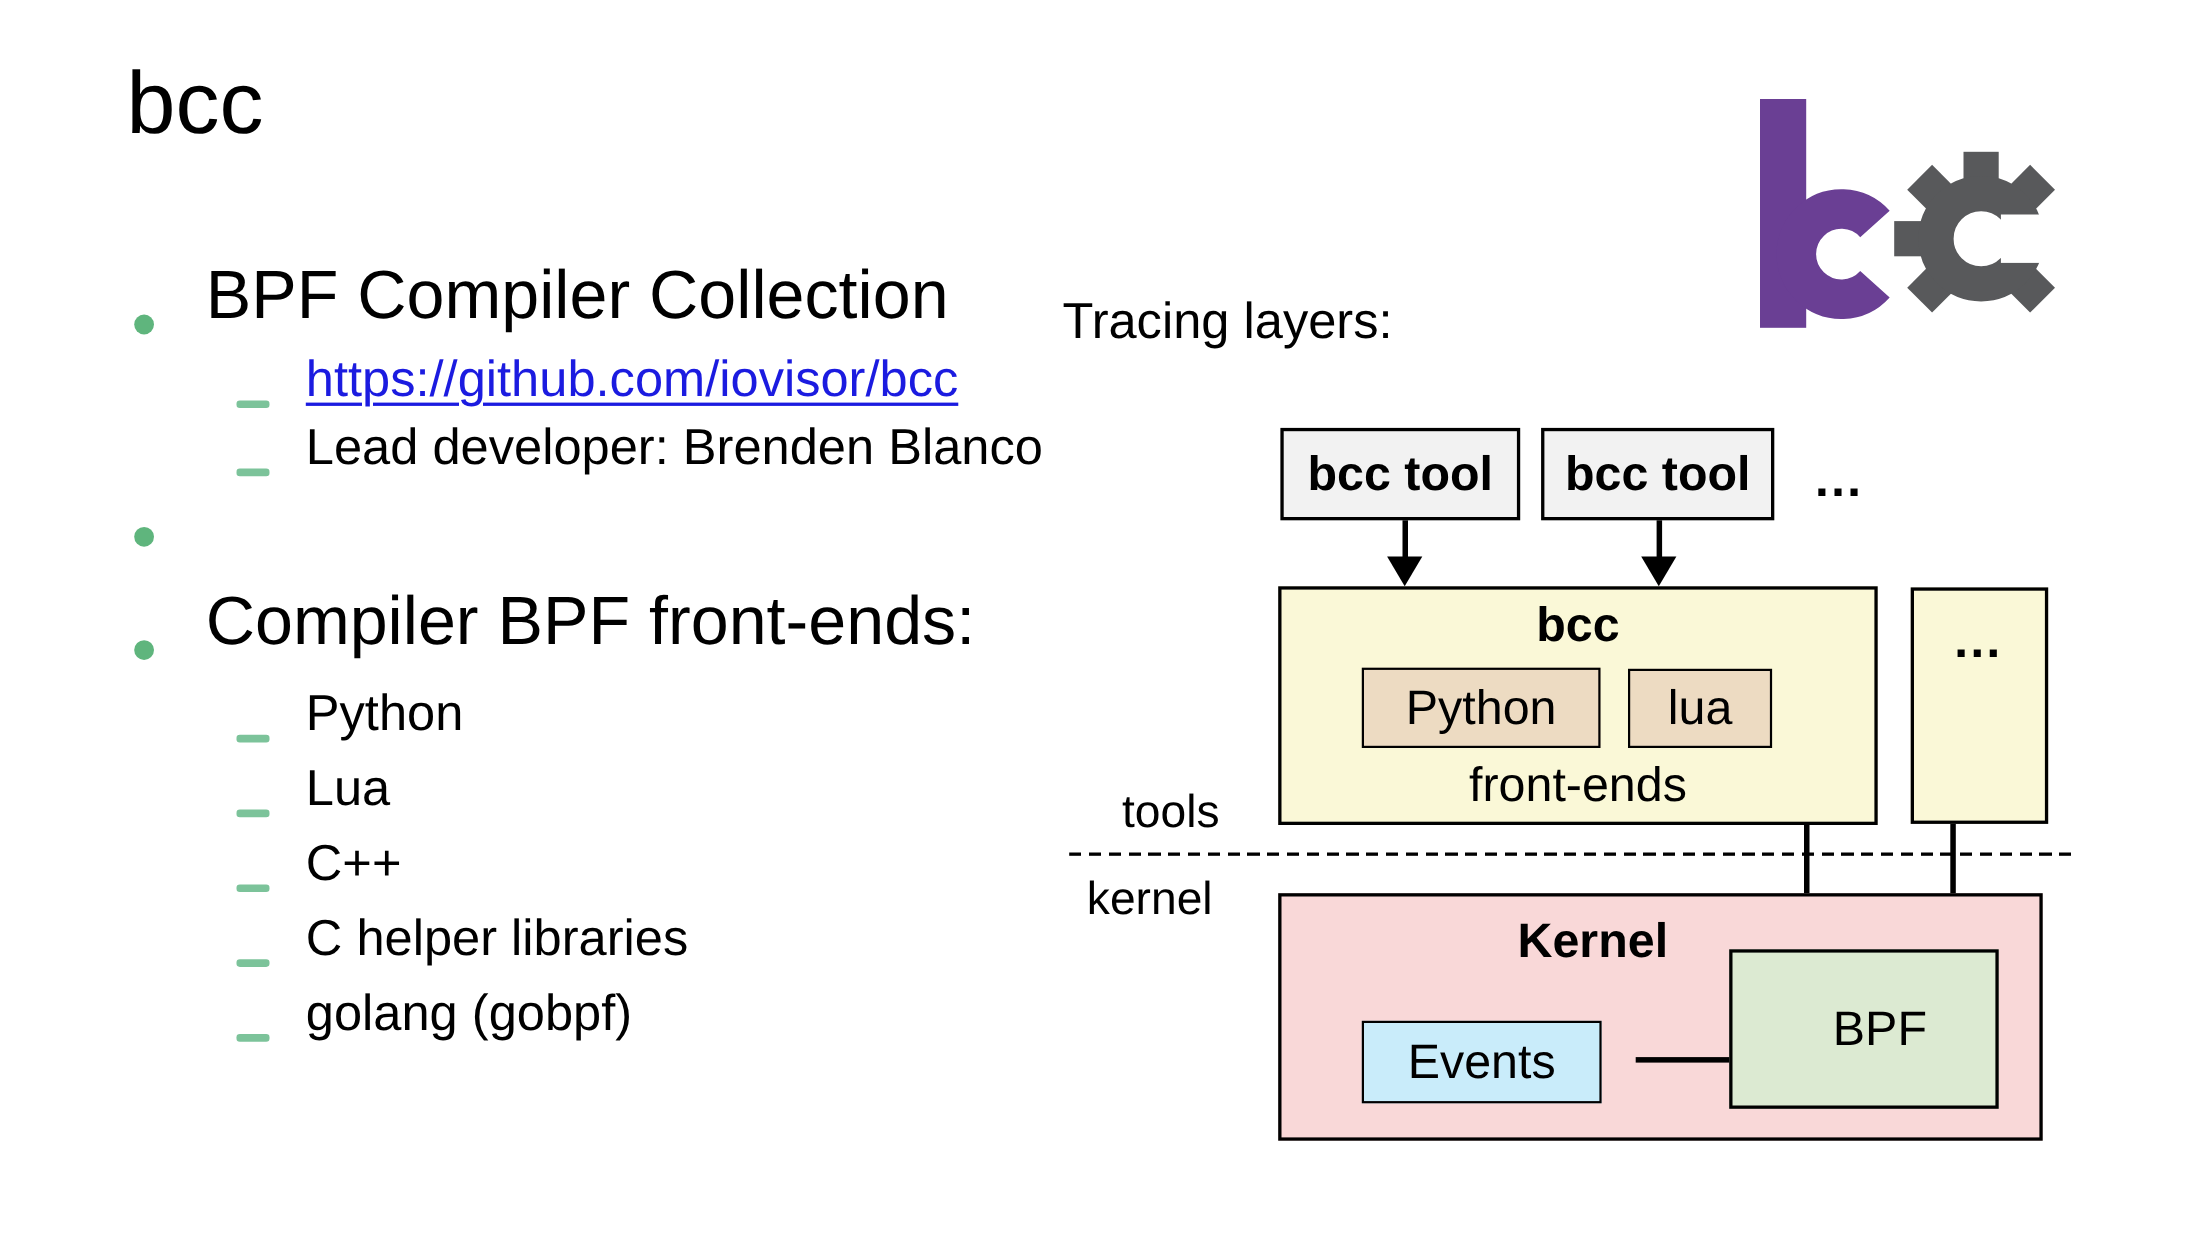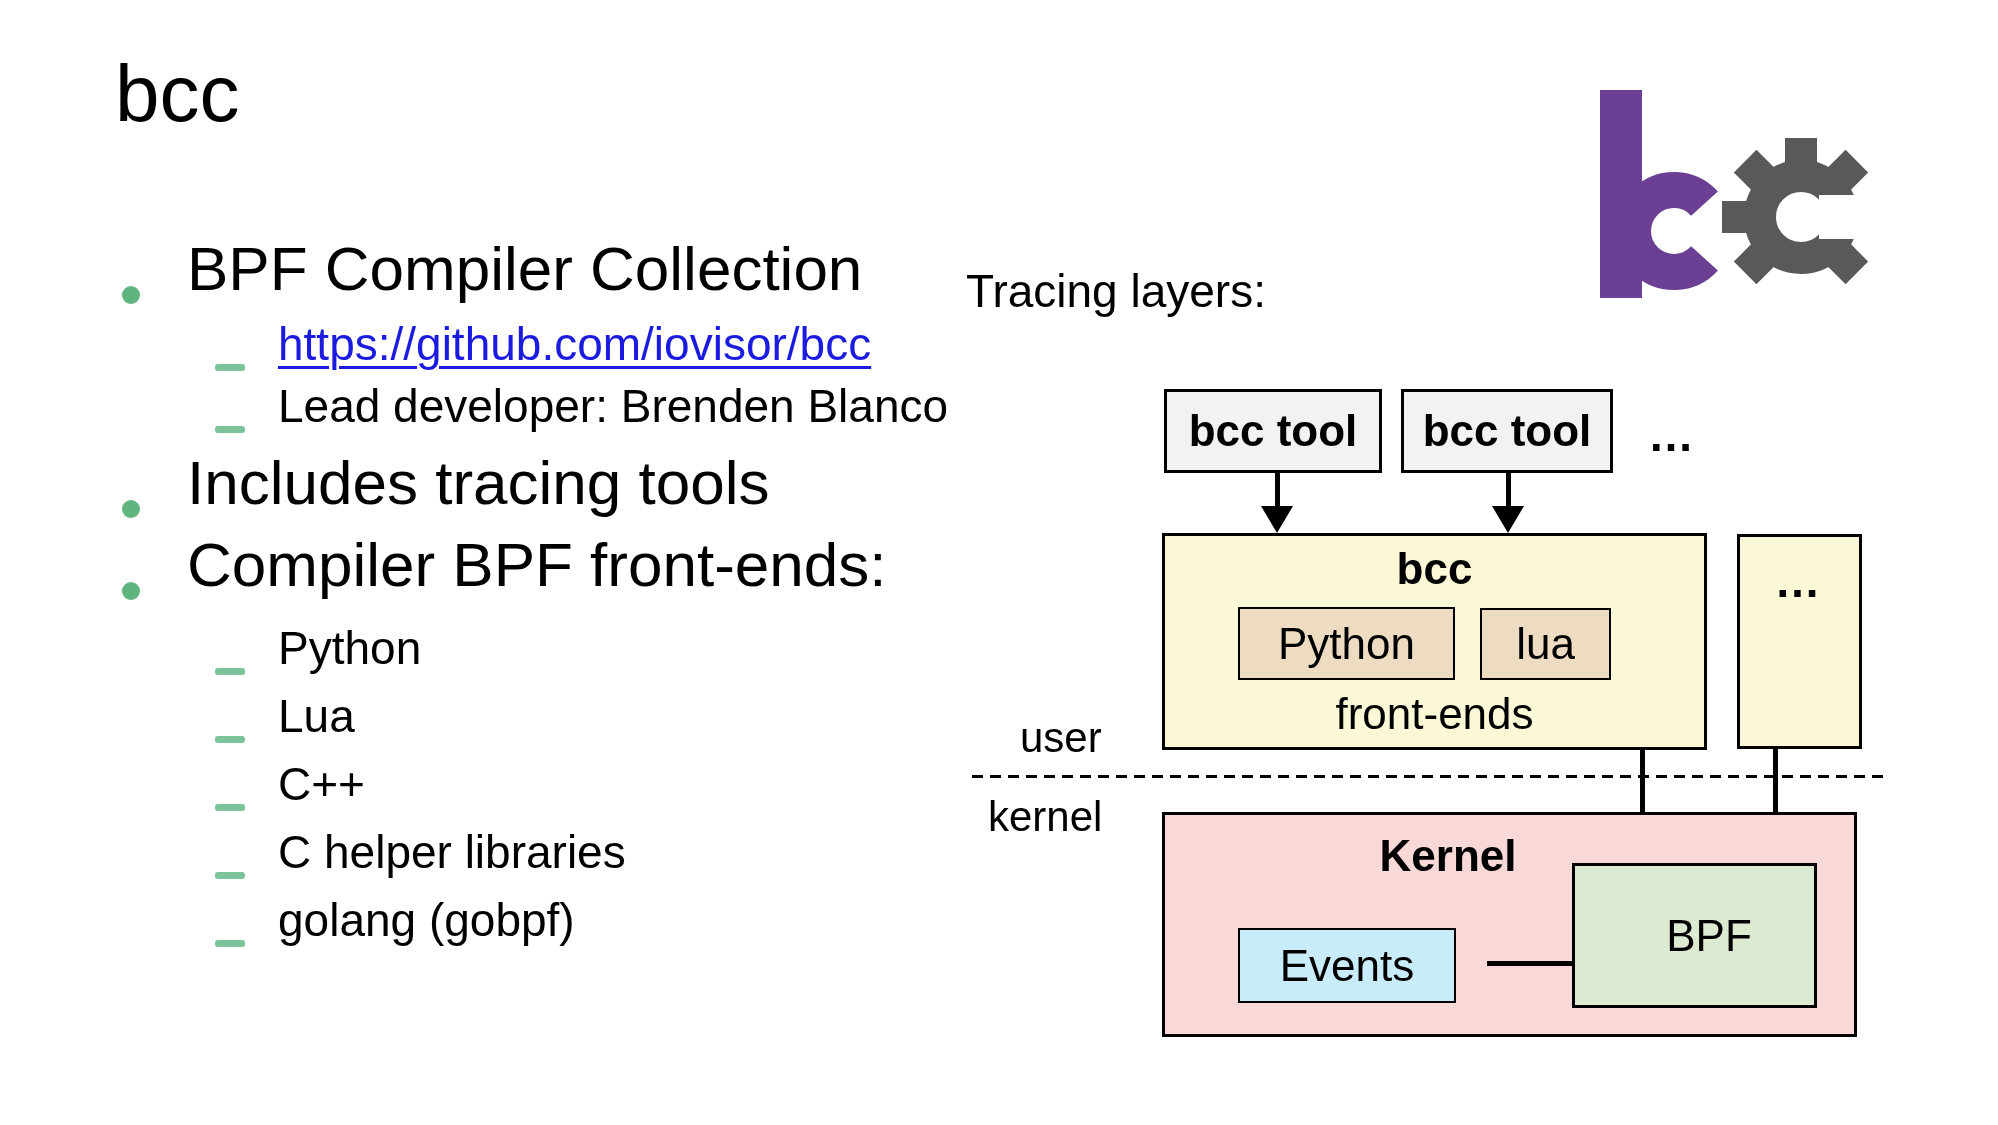--- a/index.html
+++ b/index.html
@@ -115,21 +115,20 @@
   <div class="li l2" style="top:318px">
     <span class="mk"></span>
     <a class="txt link" href="#">https://github.com/iovisor/bcc</a>
   </div>
   <div class="li l2" style="top:380px">
     <span class="mk"></span>
     <span class="txt">Lead developer: Brenden Blanco</span>
   </div>
   <div class="li l1" style="top:447px">
     <span class="mk"></span>
-    <span class="txt">Includes tracing tools</span>
   </div>
   <div class="li l1" style="top:529px">
     <span class="mk"></span>
     <span class="txt">Compiler BPF front-ends:</span>
   </div>
   <div class="li l2" style="top:622px">
     <span class="mk"></span>
     <span class="txt">Python</span>
   </div>
   <div class="li l2" style="top:690px">
@@ -171,21 +170,21 @@
       <span>Python</span>
     </div>
     <div class="box" id="lua-box">
       <span>lua</span>
     </div>
     <div id="frontends-caption">front-ends</div>
 
     <div class="box" id="more-box"></div>
     <div class="dots" id="more-dots">…</div>
 
-    <div class="side-label" id="user-label">user</div>
+    <div class="side-label" id="user-label">tools</div>
     <div id="dashed-line"></div>
     <div class="side-label" id="kernel-label">kernel</div>
 
     <div class="stem" id="arrow3-stem"></div>
     <div class="head" id="arrow3-head"></div>
     <div class="stem" id="arrow4-stem"></div>
     <div class="head" id="arrow4-head"></div>
 
     <div class="box" id="kernel-box"></div>
     <div id="kernel-box-title">Kernel</div>

